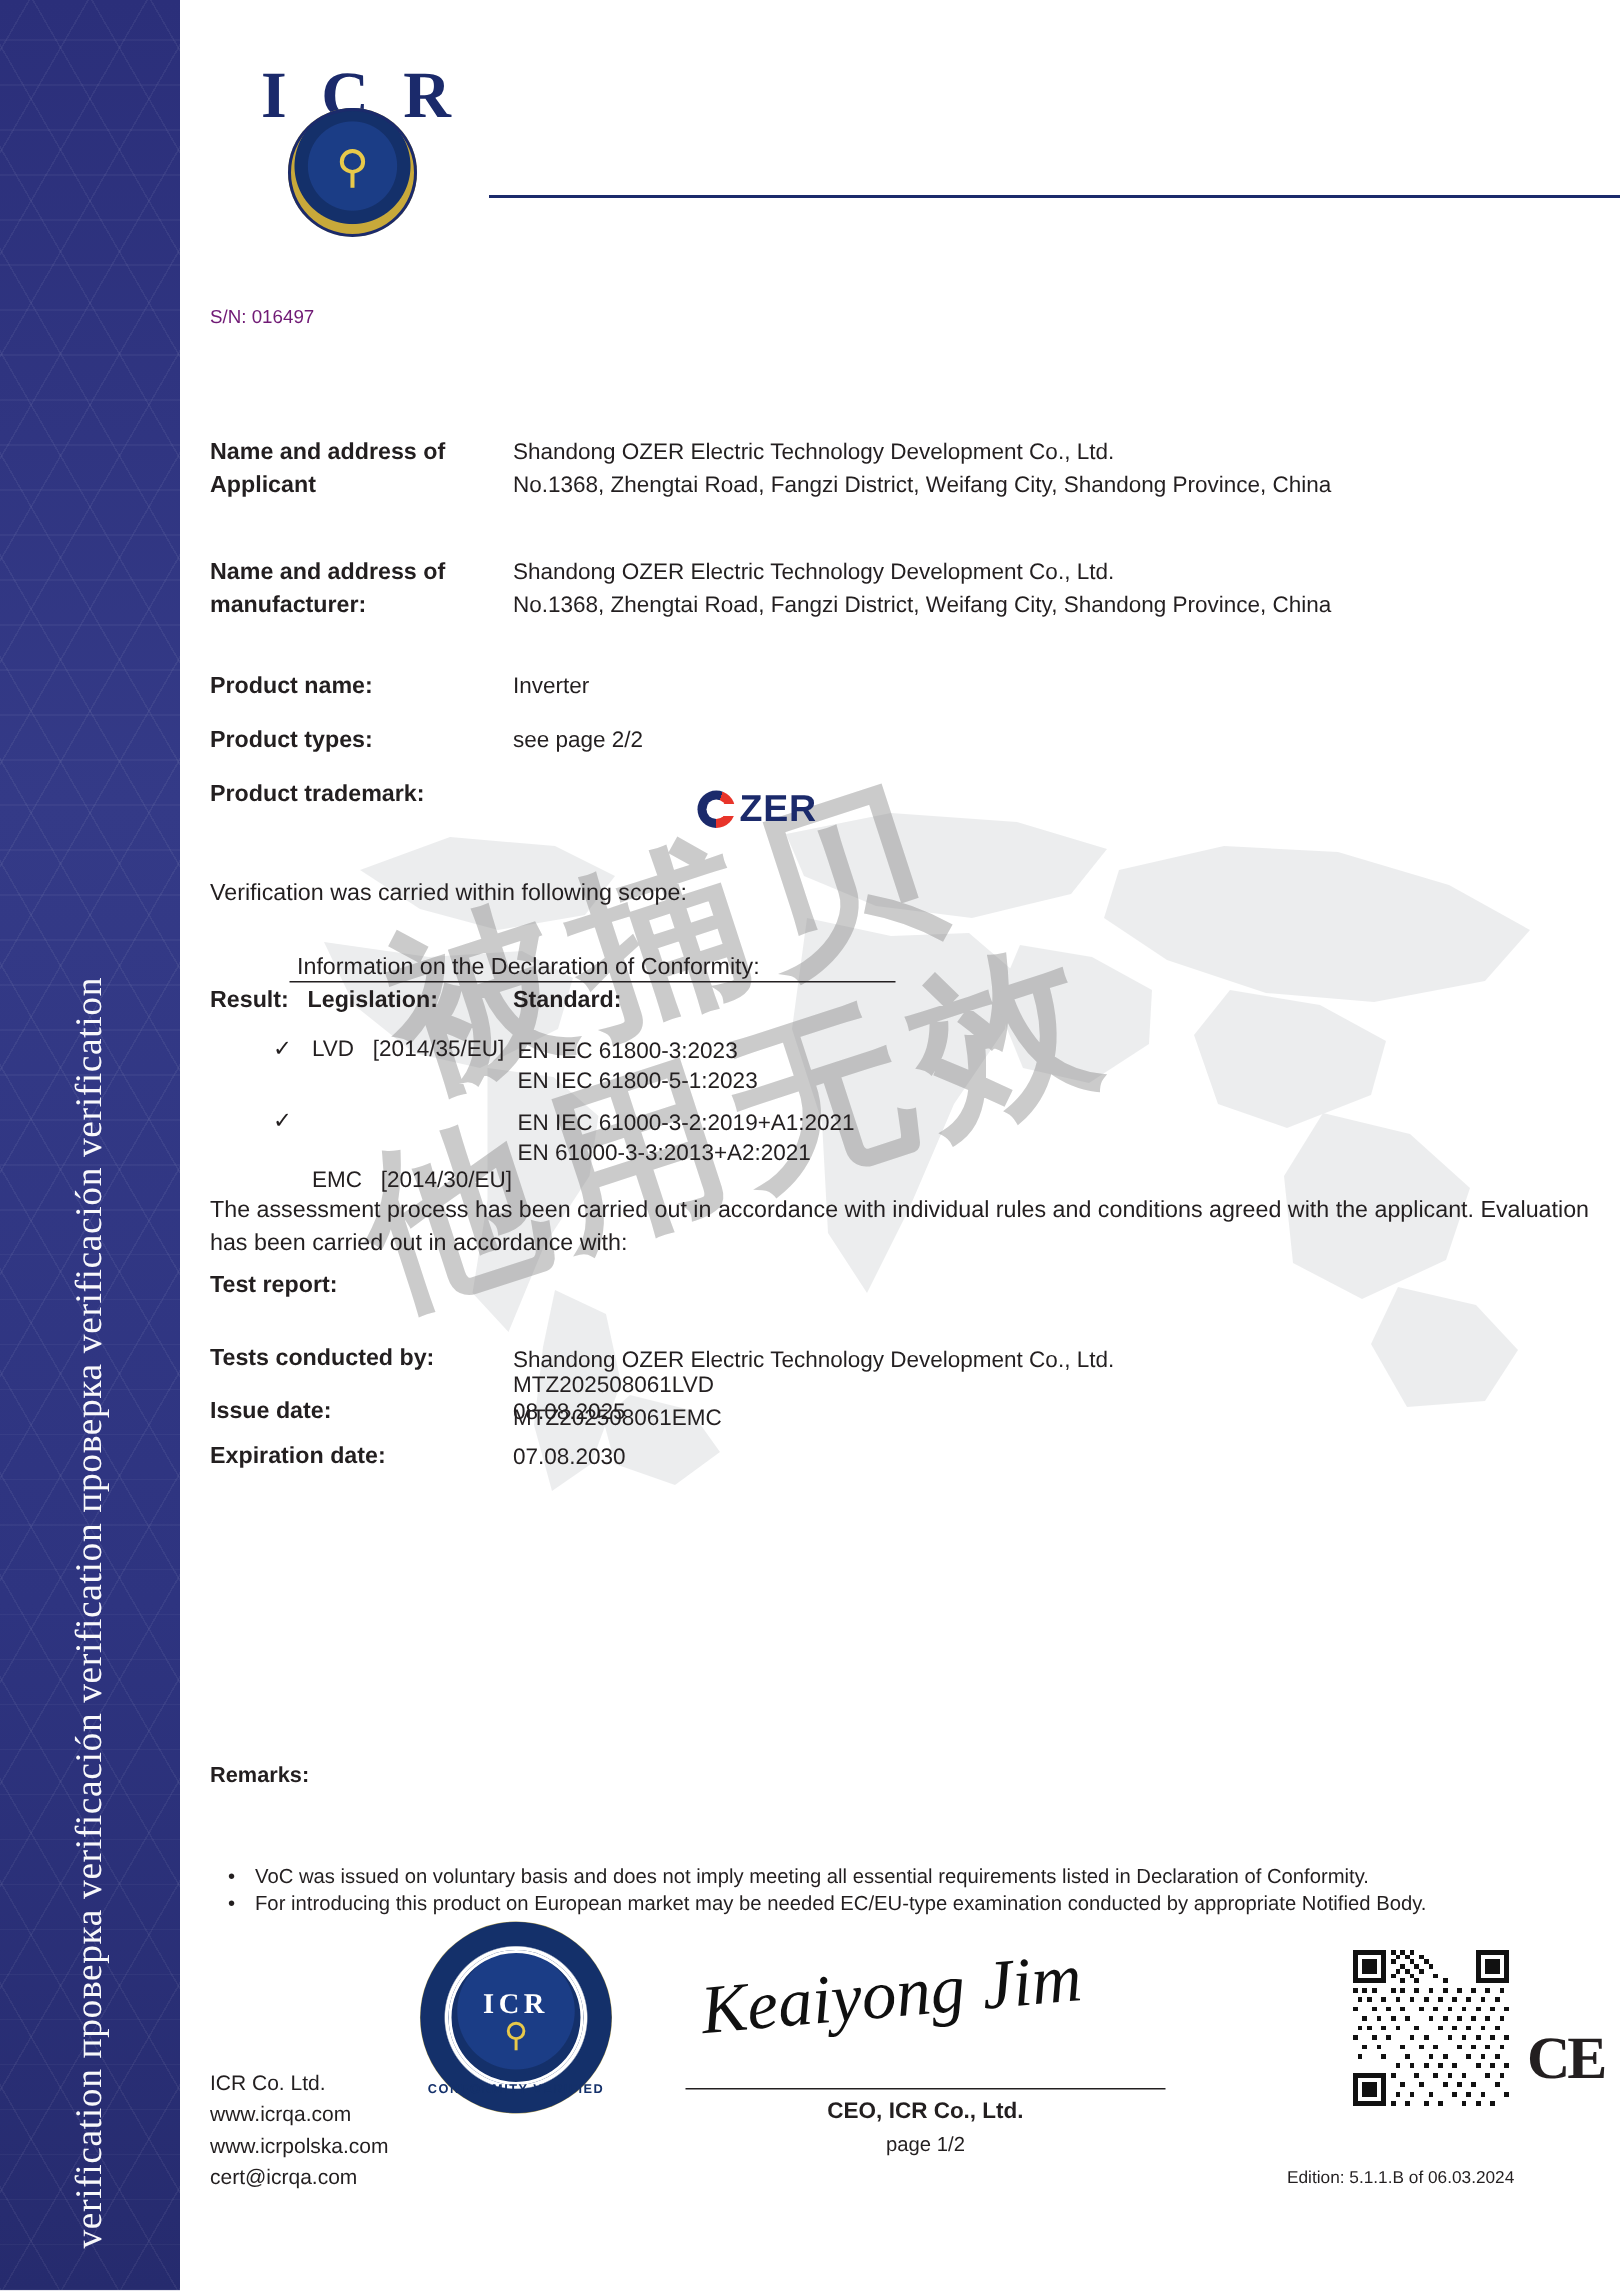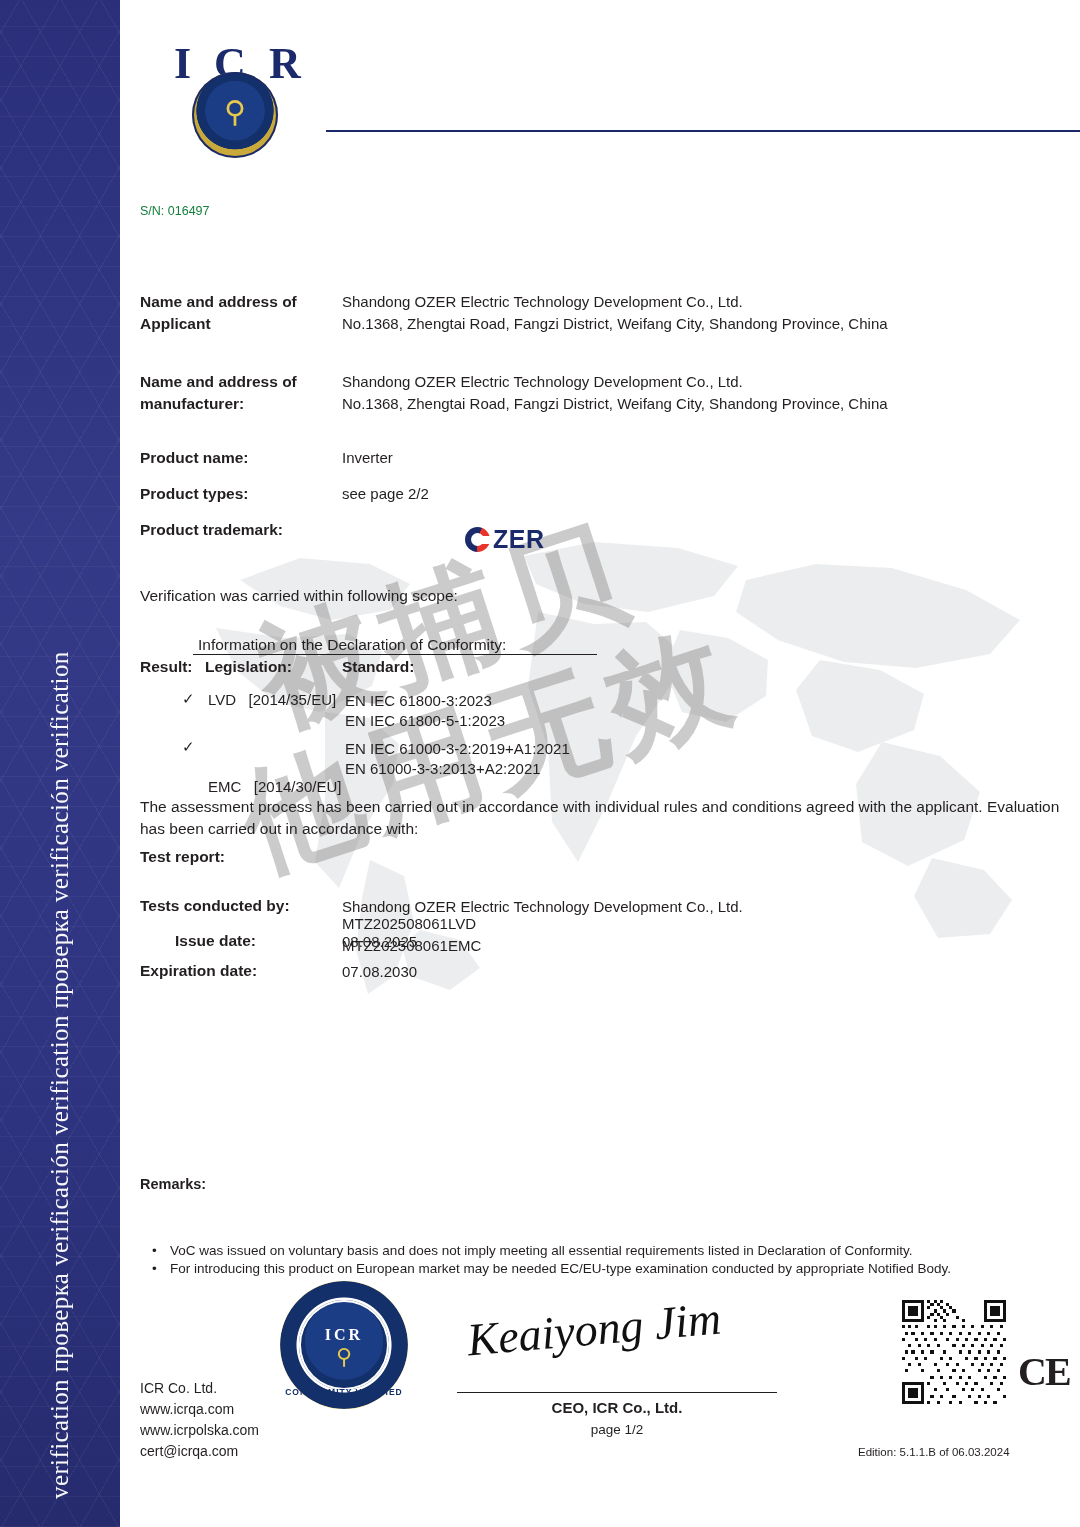--- a/index.html
+++ b/index.html
@@ -105,21 +105,21 @@
   }
   .title-main .cap { font-size: 52px; }
   .header-rule {
     position:absolute; left: 186px; top: 96px;
     width: 756px; height: 2px; background: #1b2a6b;
   }
 
   
   .sn {
     position: absolute; left: 20px; top: 204px;
-    font-size: 12.5px; color:#15803d;
+    font-size: 12.5px; color:#701a75;
   }
   .docno {
     position: absolute; left: 222px; top: 212px;
     font-size: 27px; color:#231f20;
   }
   .docno b { font-size: 29px; }
 
   .row-label {
     position: absolute;
     font-size: 15.5px;
@@ -201,21 +201,21 @@
   }
   .fs-inner {
     position:absolute; left:19px; top:19px; width:90px; height:90px;
     border-radius:50%;
     background: radial-gradient(circle at 50% 45%, #1b3d86 0 58%, #14306a 59% 76%, #c8a93a 77% 100%);
     box-shadow: 0 0 0 2px #fff inset;
   }
   .fs-icr {
     position:absolute; left:0; top: 26px; width:100%;
     text-align:center; color:#fff; font-family:"Liberation Serif", serif;
-    font-size: 16px; font-weight:bold; letter-spacing: 3px;
+    font-size: 19px; font-weight:bold; letter-spacing: 3px;
   }
   .fs-keys { position:absolute; left:0; top:44px; width:100%; text-align:center; color:#e8c94a; font-size:22px;}
   .fs-arc {
     position:absolute; left:0; bottom: 12px; width:100%;
     text-align:center; color:#14306a; font-size: 8.5px; letter-spacing:1px; font-weight:bold;
   }
 
   .signature {
     position:absolute; left: 348px; top: 1300px;
     width: 310px; height: 78px;
@@ -350,21 +350,21 @@
     <div class="para" style="left:20px; top:796px; width:920px;">The assessment process has been carried out in accordance with individual rules and conditions agreed with the applicant.
 Evaluation has been carried out in accordance with:</div>
 
     <div class="row-label" style="left:20px; top:846px;">Test report:</div>
     <div class="row-value" style="left:222px; top:871px;margin-top:42px;">MTZ202508061LVD
 MTZ202508061EMC</div>
 
     <div class="row-label" style="left:20px; top:895px;">Tests conducted by:</div>
     <div class="row-value" style="left:222px; top:896px;">Shandong OZER Electric Technology Development Co., Ltd.</div>
 
-    <div class="row-label" style="left:20px; top:930px;margin-left:35px;">Issue date:</div>
+    <div class="row-label" style="left:20px; top:930px;">Issue date:</div>
     <div class="row-value" style="left:222px; top:931px;">08.08.2025</div>
 
     <div class="row-label" style="left:20px; top:960px;">Expiration date:</div>
     <div class="row-value" style="left:222px; top:961px;">07.08.2030</div>
 
     <div class="remarks-title">Remarks:</div>
     <div class="remark-item" style="top:1243px;">
       <span class="bullet">•</span>
       <span class="txt">VoC was issued on voluntary basis and does not imply meeting all essential requirements listed in Declaration of Conformity.</span>
     </div>

